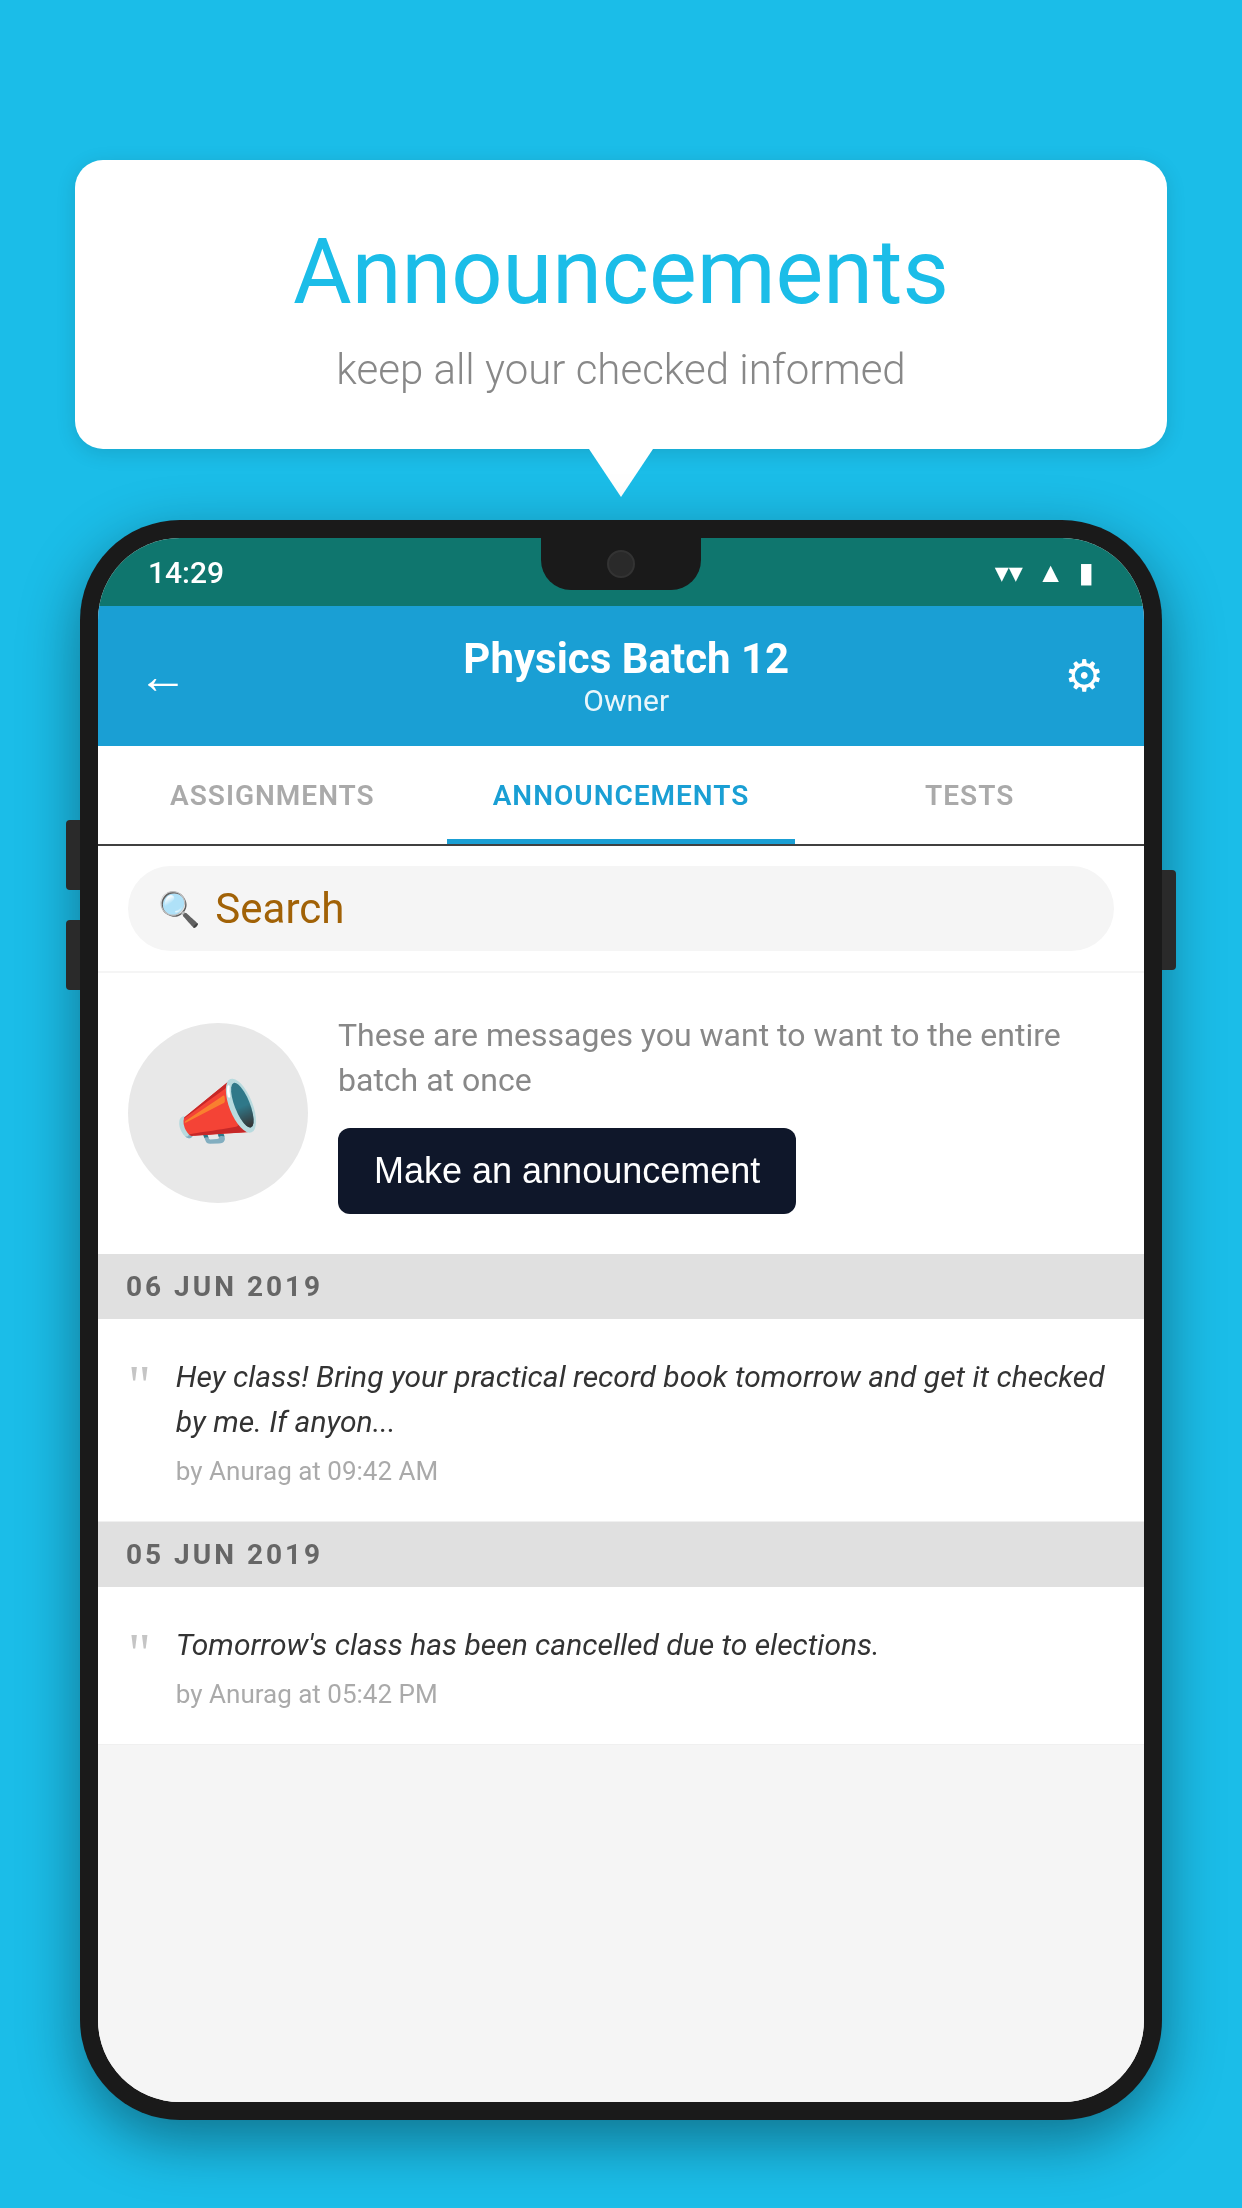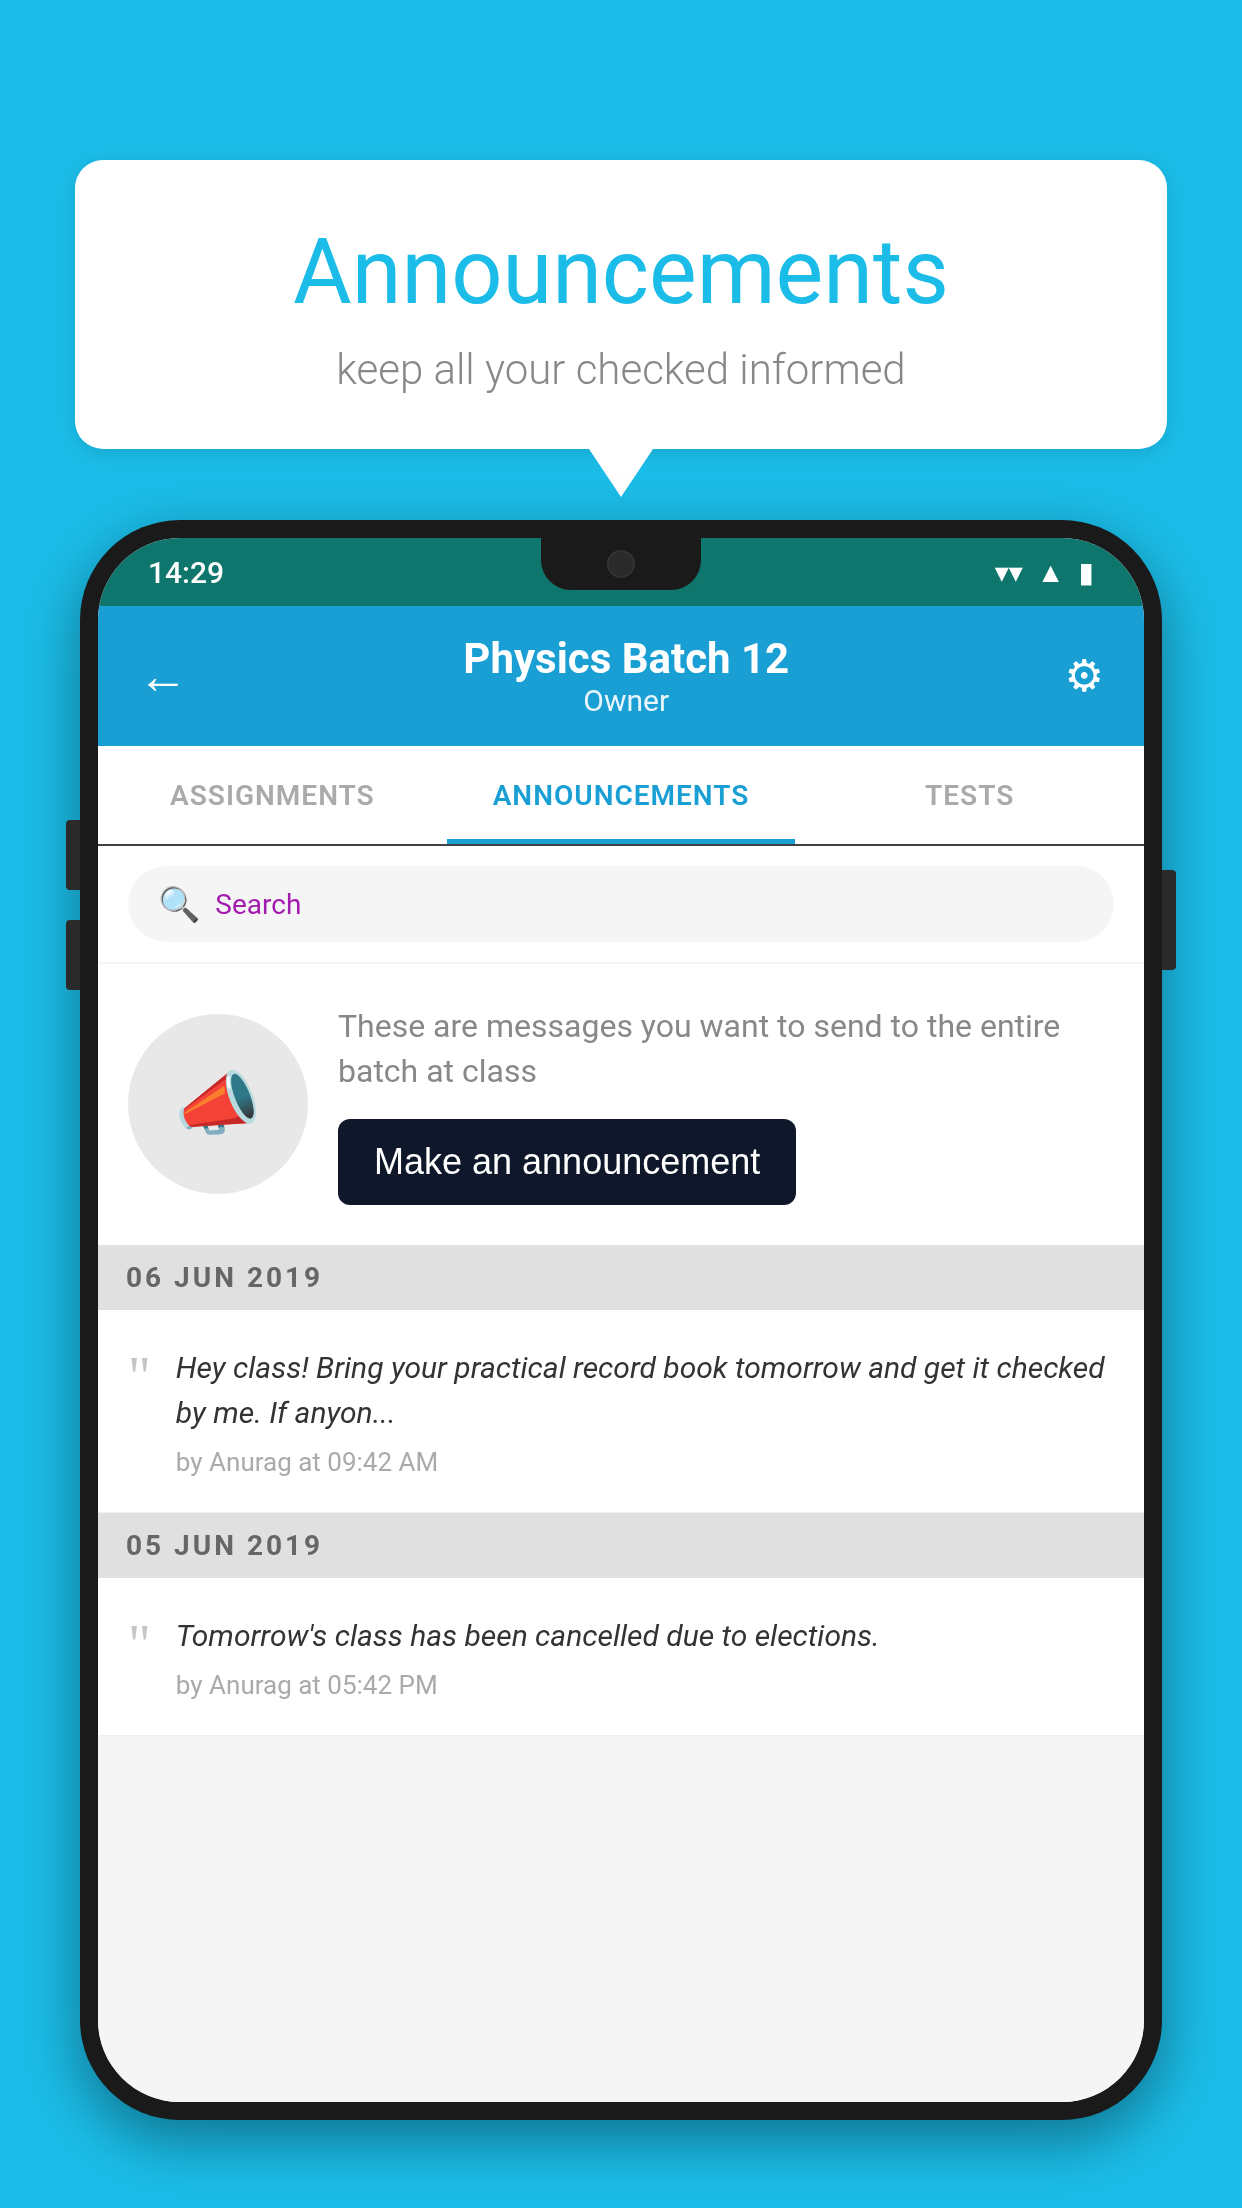--- a/index.html
+++ b/index.html
@@ -233,22 +233,22 @@
       padding: 18px 30px;
       gap: 15px;
     }
 
     .search-icon {
       color: #aaa;
       font-size: 34px;
     }
 
     .search-text {
-      color: #a21caf;
-      font-size: 28px;
+      color: #a16207;
+      font-size: 42px;
     }
 
     
     .announcement-promo {
       background: #fff;
       padding: 40px 30px;
       display: flex;
       align-items: center;
       gap: 30px;
       margin-top: 2px;
@@ -430,21 +430,21 @@
             <span class="search-icon">🔍</span>
             <span class="search-text">Search</span>
           </div>
         </div>
 
         <div class="announcement-promo">
           <div class="promo-icon-circle">
             <span class="megaphone-icon">📣</span>
           </div>
           <div class="promo-right">
-            <div class="promo-text">These are messages you want to send to the entire batch at class</div>
+            <div class="promo-text">These are messages you want to want to the entire batch at once</div>
             <button class="make-announcement-btn">Make an announcement</button>
           </div>
         </div>
 
         <div class="date-divider">06  JUN  2019</div>
 
         <div class="announcement-item">
           <div class="quote-icon">"</div>
           <div class="announcement-content">
             <div class="announcement-text">Hey class! Bring your practical record book tomorrow and get it checked by me. If anyon...</div>

